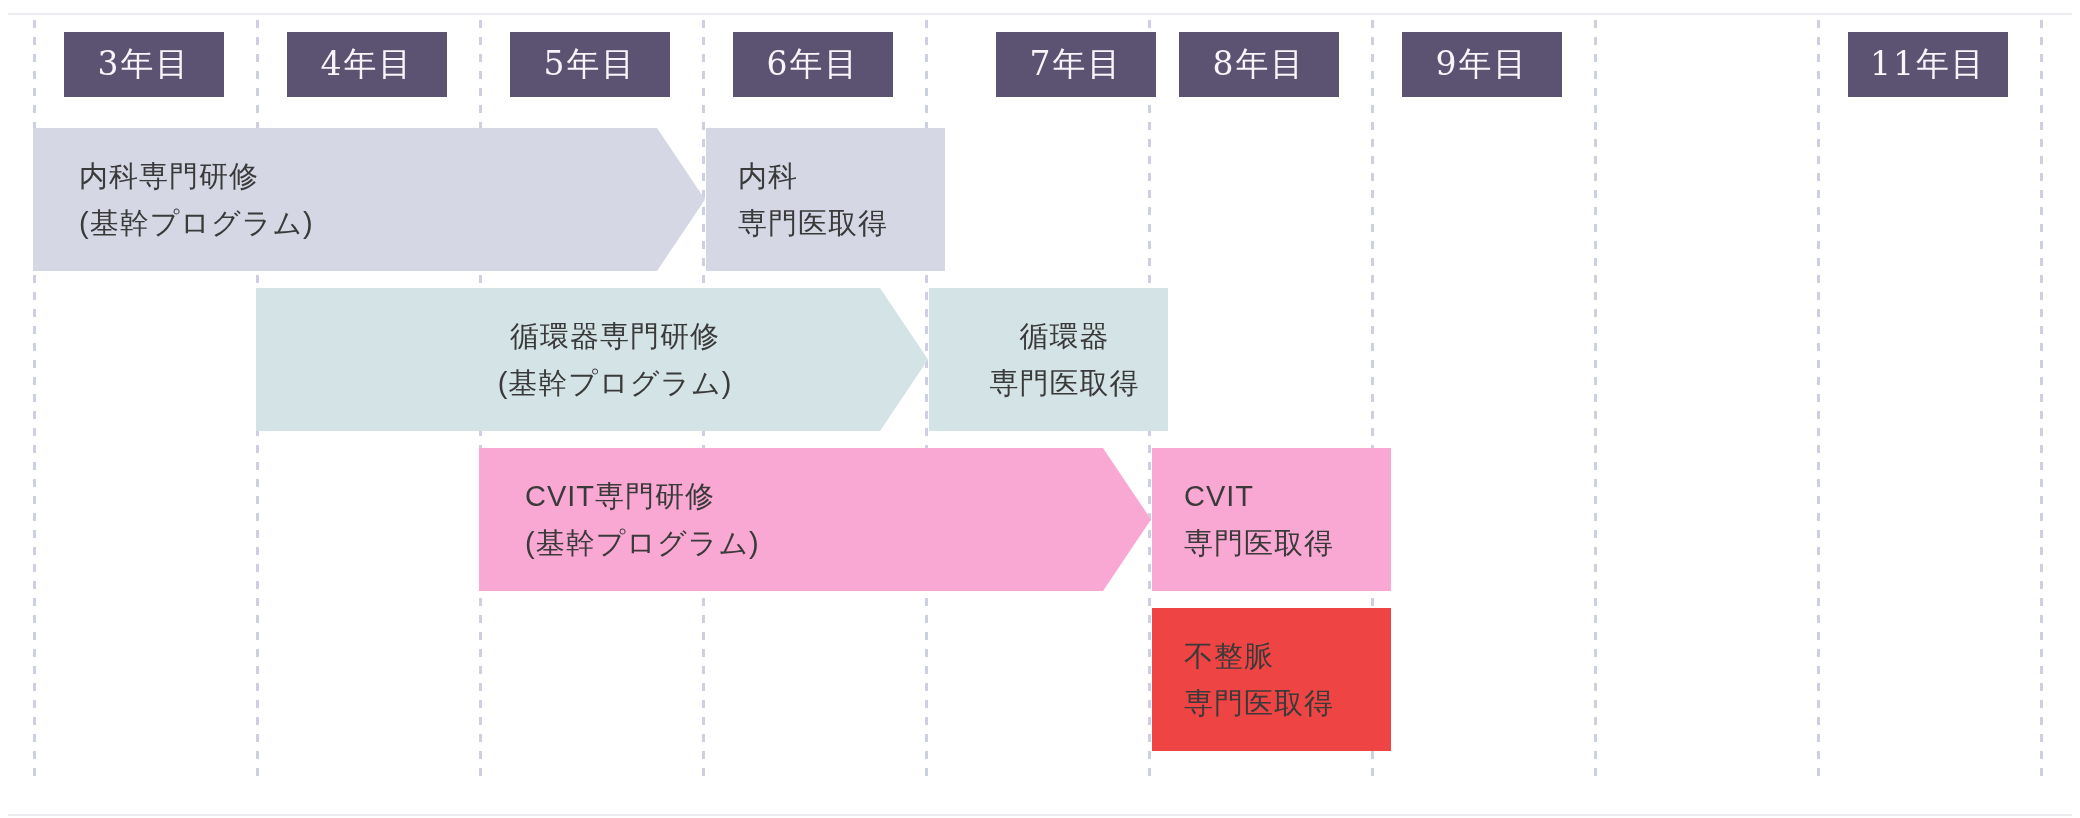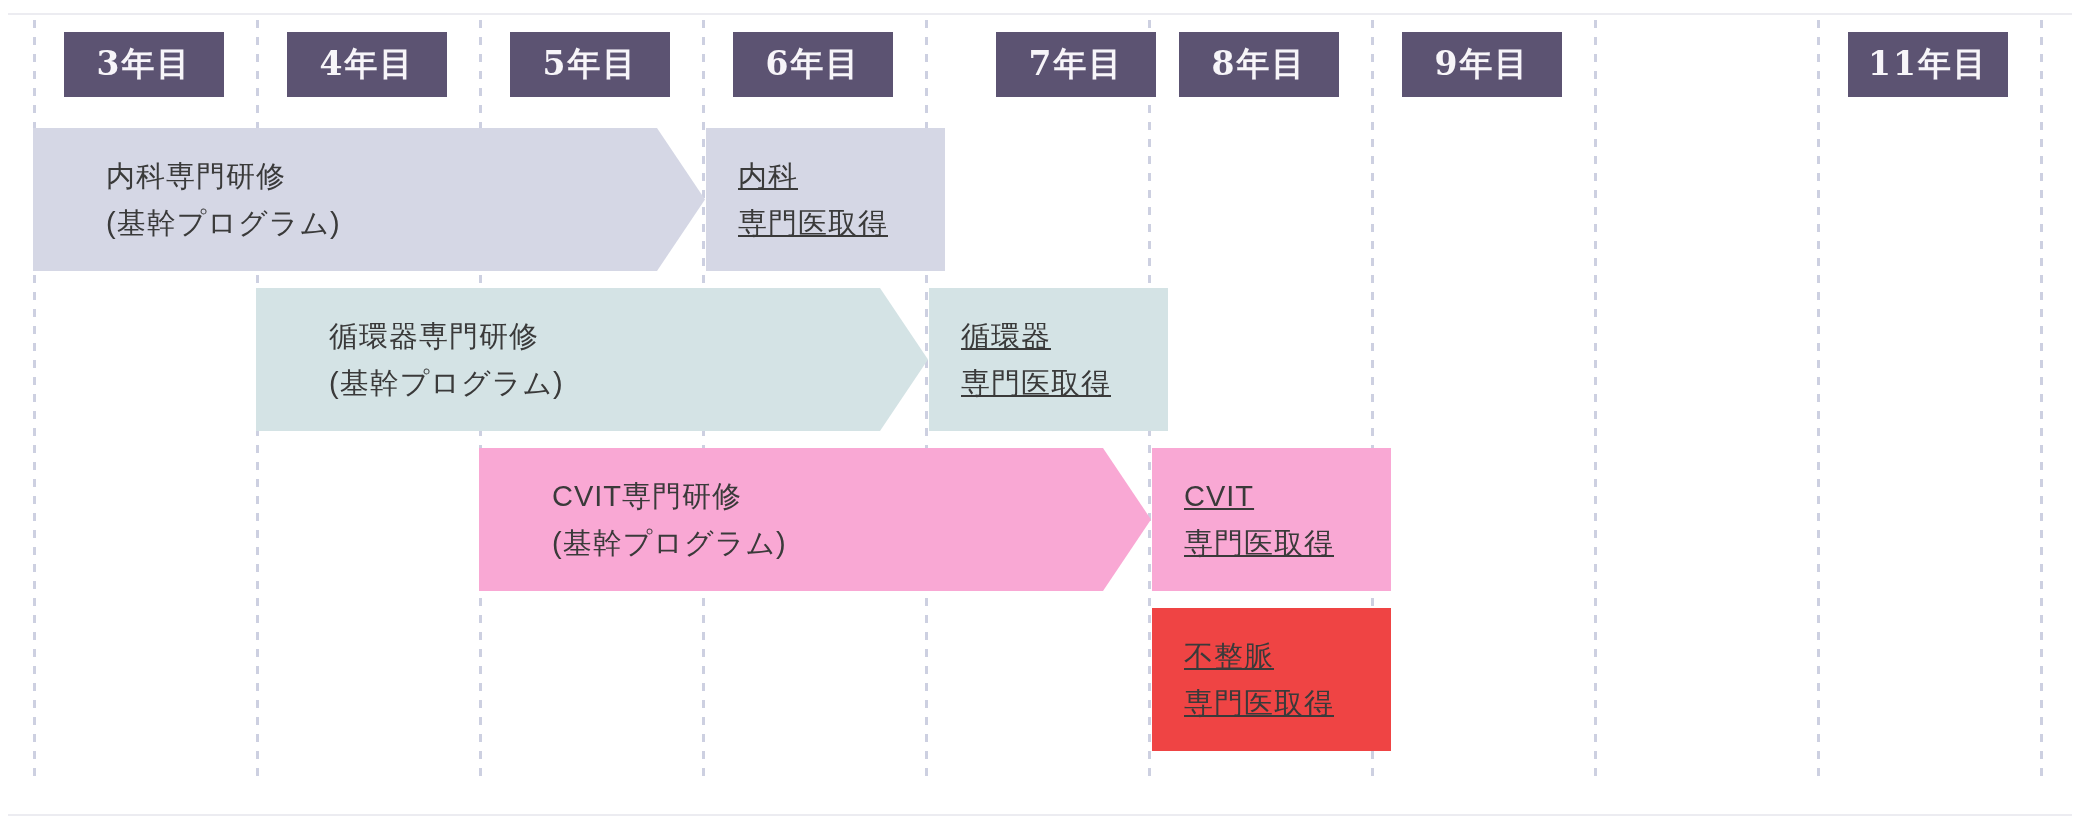--- a/index.html
+++ b/index.html
@@ -46,49 +46,47 @@
     width: 160px;
     height: 65px;
     background: #5c5372;
     color: #f7f5f9;
     display: flex;
     align-items: center;
     justify-content: center;
     font-family: "DejaVu Serif", "Liberation Serif", serif;
     font-size: 33px;
     letter-spacing: 2px;
-    font-weight: bold;
   }
 
   
   .bar {
     position: absolute;
     height: 143px;
     display: flex;
     flex-direction: column;
     justify-content: center;
     color: #3a3a3a;
     font-size: 29px;
     line-height: 47px;
     letter-spacing: 1px;
   }
   .bar.arrow {
     width: 672px;
-    padding-left: 73px;
+    padding-left: 46px;
     box-sizing: border-box;
     clip-path: polygon(0 0, calc(100% - 48px) 0, 100% 50%, calc(100% - 48px) 100%, 0 100%);
   }
   .bar.attain {
     width: 239px;
     padding-left: 32px;
     box-sizing: border-box;
-    text-decoration: underline;
   }
   .fill-naika   { background: #d5d7e5; }
-  .fill-junkanki{ background: #d4e3e5; }
+  .fill-junkanki{ background: #d4e3e5; text-align: center; }
   .fill-cvit    { background: #f9a8d4; }
   .fill-fuseimyaku { background: #ef4444; }
 
   .row-1 { top: 128px; }
   .row-2 { top: 288px; }
   .row-3 { top: 448px; }
   .row-4 { top: 608px; }
 </style>
 </head>
 <body>

